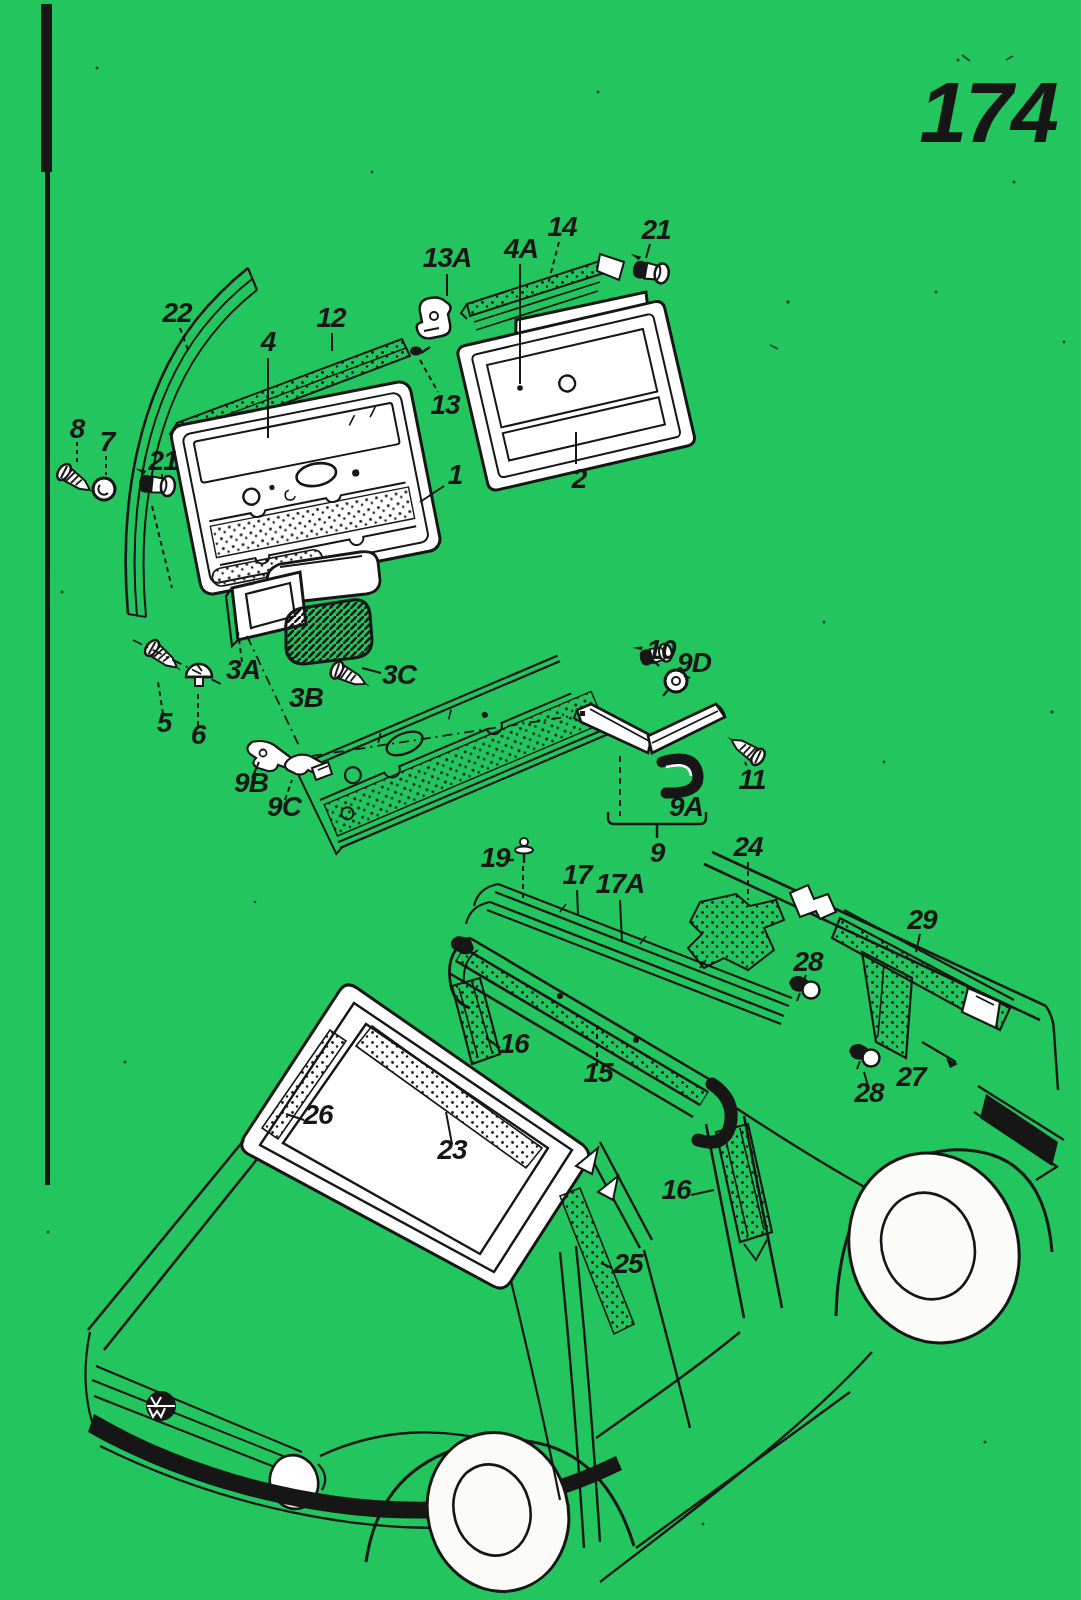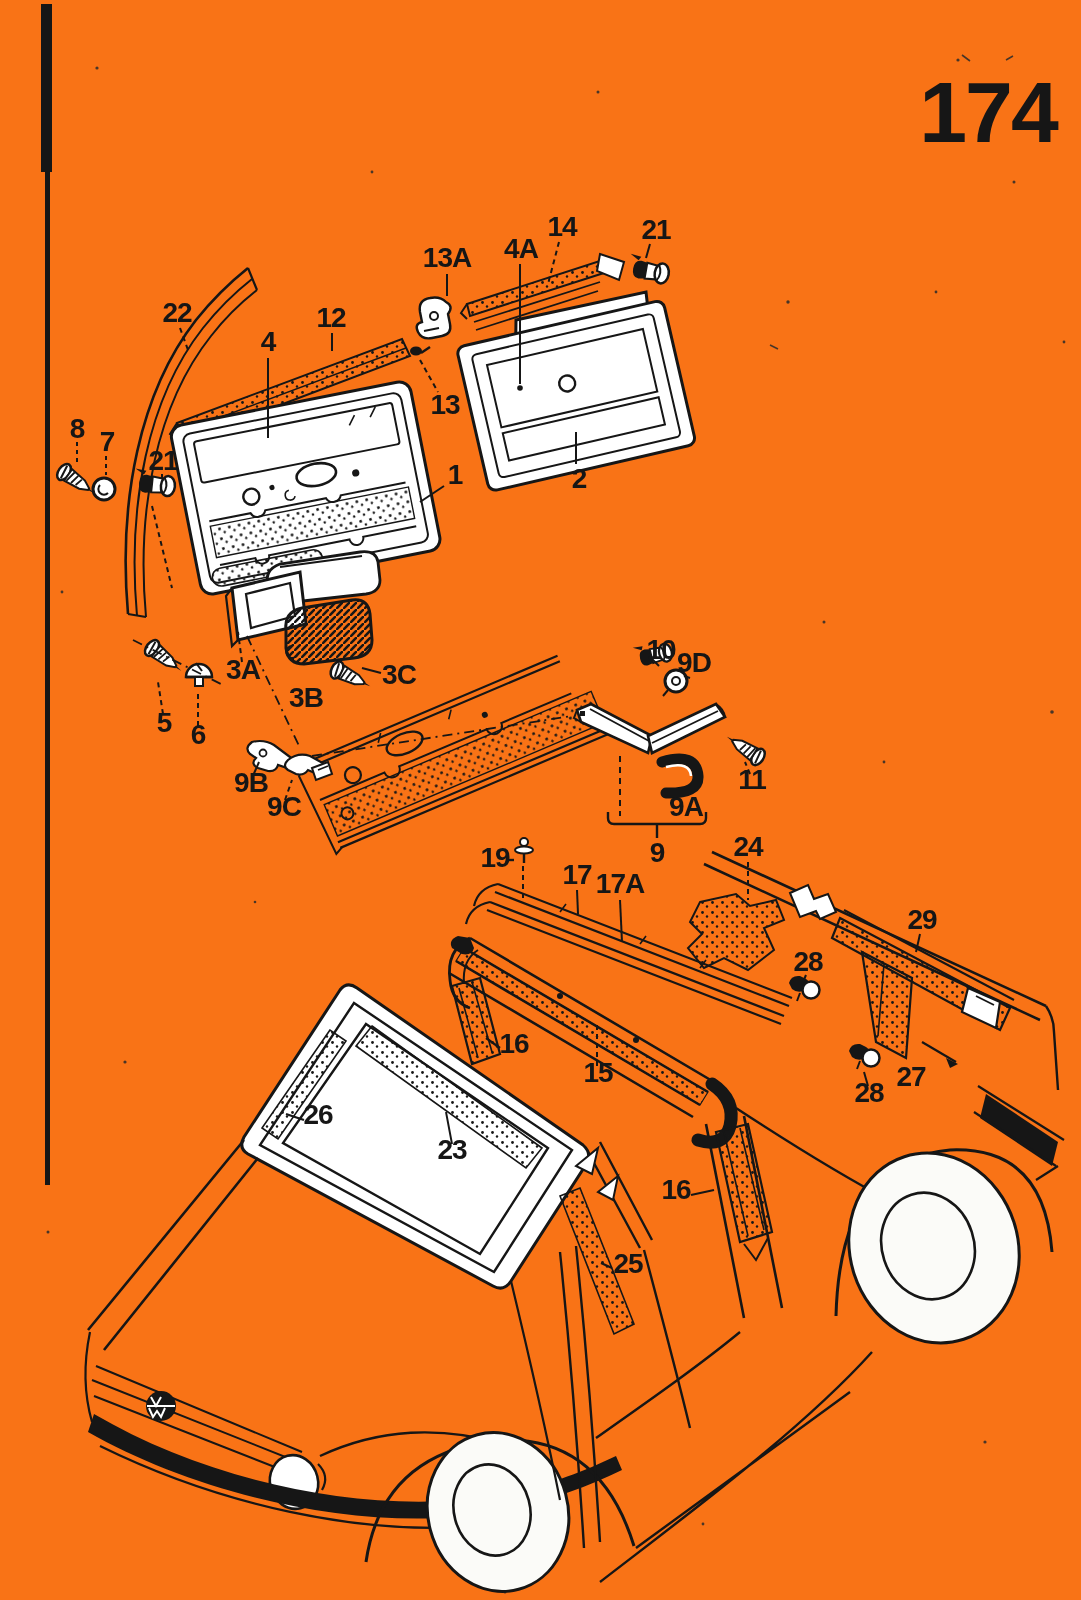--- a/index.html
+++ b/index.html
@@ -1,17 +1,17 @@
 <!DOCTYPE html>
 <html><head>
 <meta charset="utf-8">
 <style>
   html,body{margin:0;padding:0;background:#e8e8e4;}
-  .page{position:relative;width:1081px;height:1600px;background:#f97316;overflow:hidden;
-        font-family:"Liberation Sans",sans-serif;}
+  .page{position:relative;width:1081px;height:1600px;background:#22c55e;overflow:hidden;
+        font-family:"Liberation Sans",sans-serif;font-style:italic;}
   svg{position:absolute;left:0;top:0;}
   .co{font-family:"Liberation Sans",sans-serif;font-weight:700;font-size:28px;fill:#161616;
       text-anchor:middle;letter-spacing:-1px;}
   .pageno{font-family:"Liberation Sans",sans-serif;font-weight:600;font-size:86px;fill:#161616;
       text-anchor:middle;letter-spacing:-2px;}
   .ln{stroke:#161616;fill:none;}
 </style>
 </head>
 <body>
 

